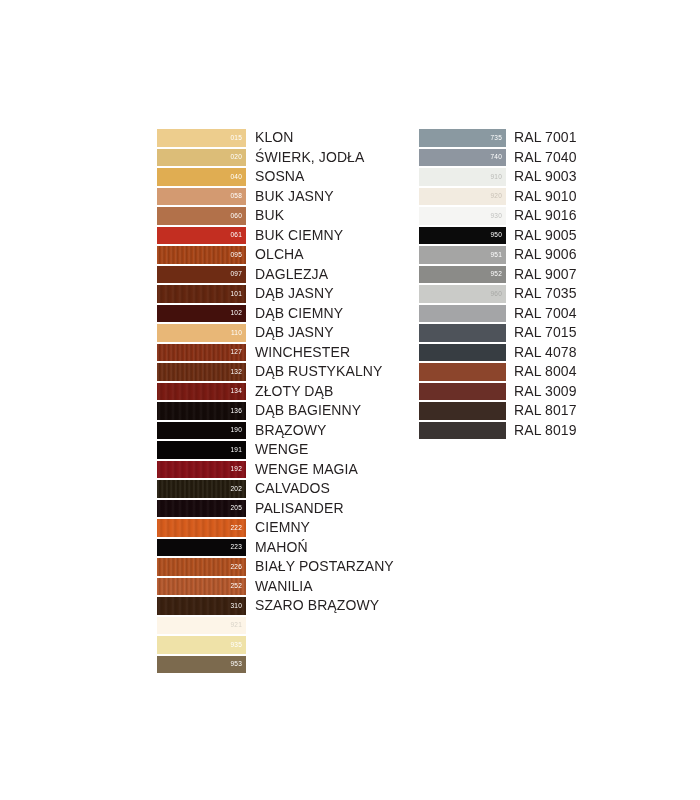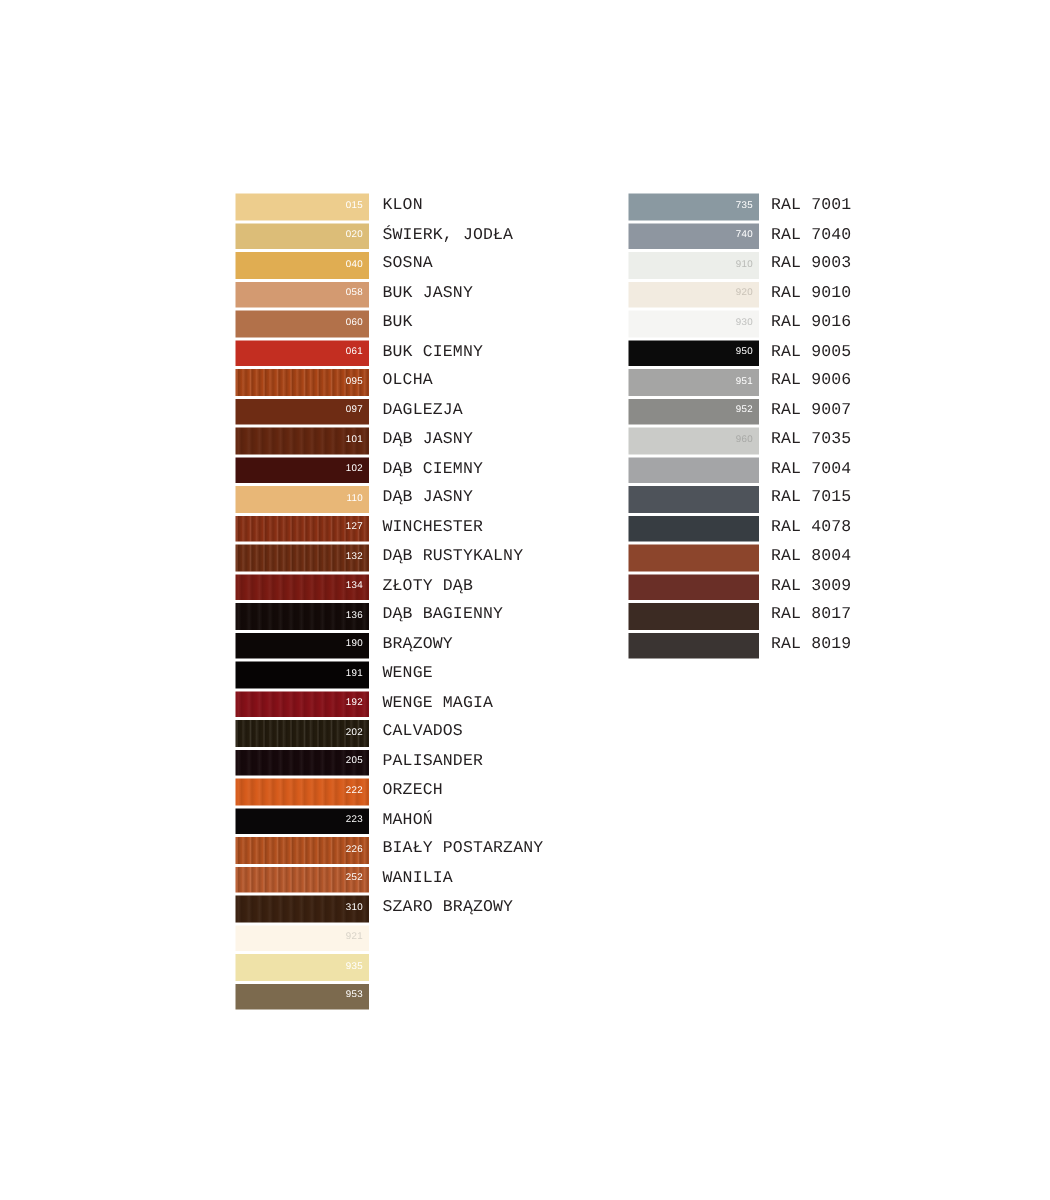--- a/index.html
+++ b/index.html
@@ -48,28 +48,27 @@
     right: 4px;
     top: 50%;
     transform: translateY(-50%);
     font-size: 6.5px;
     letter-spacing: 0.2px;
     line-height: 1;
     font-family: "Liberation Sans", sans-serif;
     z-index: 2;
   }
   .row-label {
-    font-size: 11px;
+    font-size: 14px;
     color: #231f20;
     line-height: 17.5px;
     height: 17.5px;
     margin-bottom: 2px;
     white-space: nowrap;
     letter-spacing: 0.1px;
-    font-family: Liberation Mono, monospace;
   }
   #col-wood .row-label { padding-left: 9px; }
   #col-ral  .row-label { padding-left: 8px; }
 </style>
 </head>
 <body>
 
 <div id="chart-root">
 
   <div class="swatch-column" id="col-wood">
@@ -187,21 +186,21 @@
           <div class="row-label">DĄB JASNY</div>
           <div class="row-label">WINCHESTER</div>
           <div class="row-label">DĄB RUSTYKALNY</div>
           <div class="row-label">ZŁOTY DĄB</div>
           <div class="row-label">DĄB BAGIENNY</div>
           <div class="row-label">BRĄZOWY</div>
           <div class="row-label">WENGE</div>
           <div class="row-label">WENGE MAGIA</div>
           <div class="row-label">CALVADOS</div>
           <div class="row-label">PALISANDER</div>
-          <div class="row-label">ORZECH</div>
+          <div class="row-label">CIEMNY</div>
           <div class="row-label">MAHOŃ</div>
           <div class="row-label">BIAŁY POSTARZANY</div>
           <div class="row-label">WANILIA</div>
           <div class="row-label">SZARO BRĄZOWY</div>
         </div>
     </div>
   </div>
 
   <div class="swatch-column" id="col-ral">
     <div style="display:flex;">

